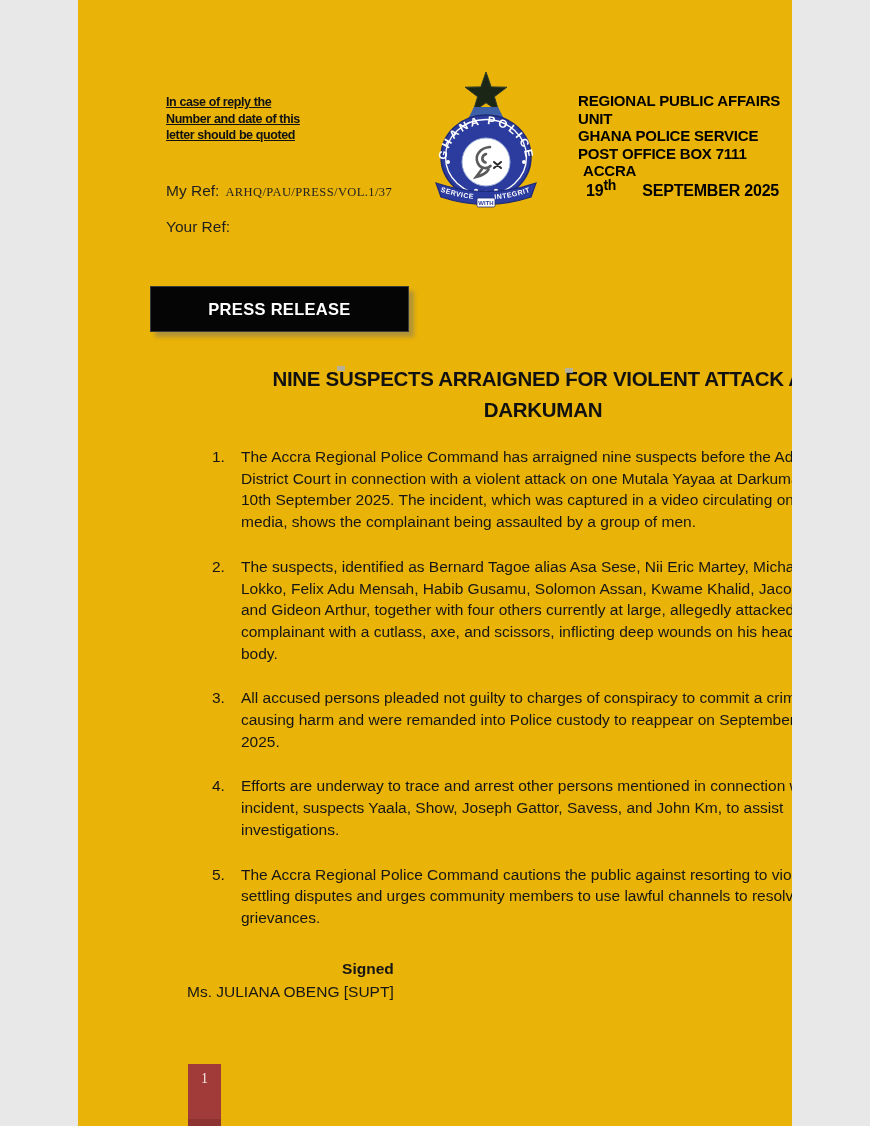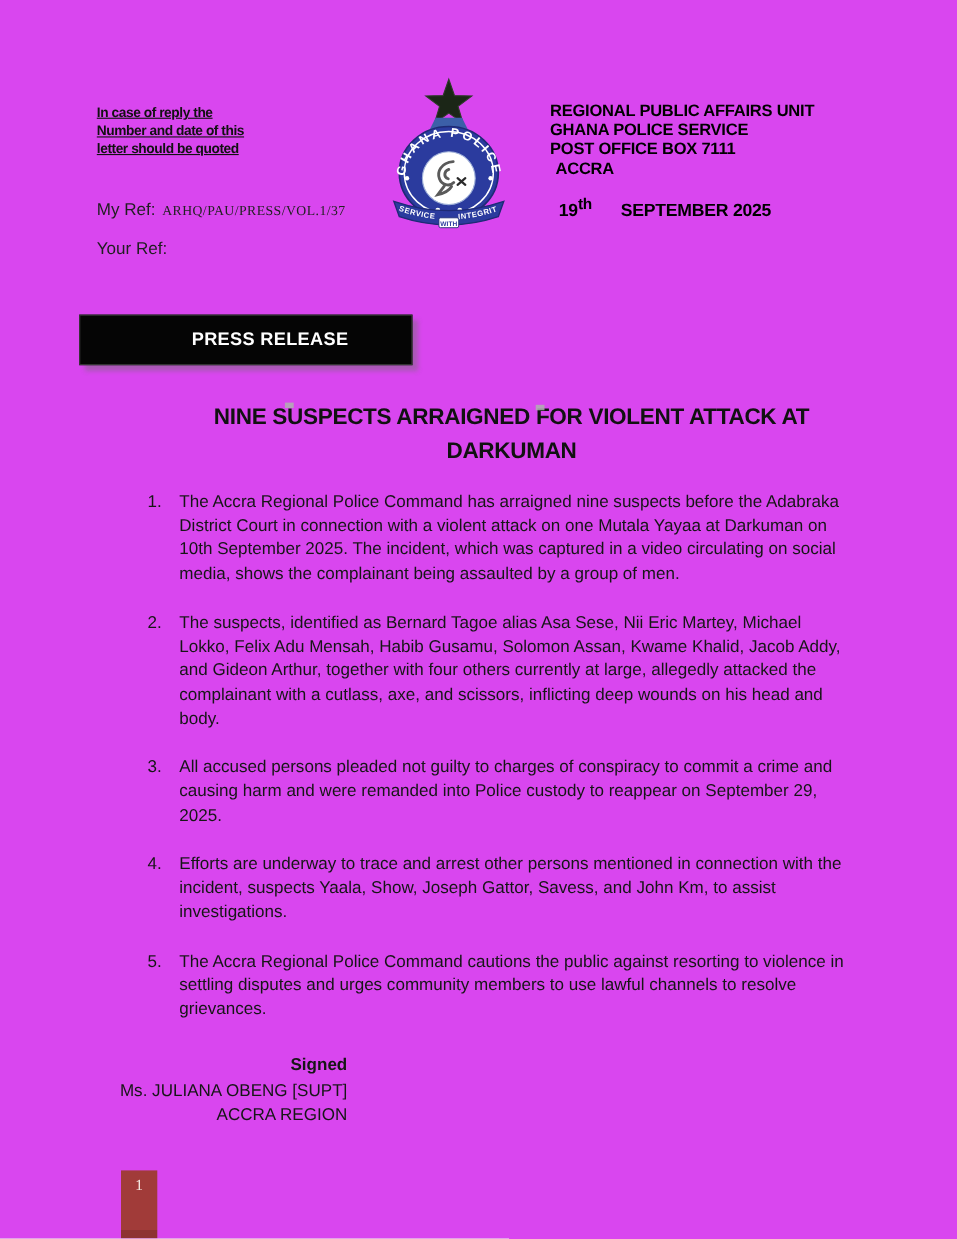--- a/index.html
+++ b/index.html
@@ -1,19 +1,19 @@
 <!DOCTYPE html>
 <html><head>
 <meta charset="utf-8">
 <style>
   html,body{margin:0;padding:0;background:#e8e8e8;}
   .page{
     position:relative;
-    width:870px;height:1126px;
-    background:#d946ef;
+    width:714px;height:1126px;
+    background:#eab308;
     margin:0 auto;
     font-family:"Liberation Sans", sans-serif;
     color:#1a1a1a;
     overflow:hidden;
   }
   
   .reply-note{
     position:absolute;left:88px;top:94px;width:140px;
     font-size:12.5px;font-weight:600;line-height:16.5px;letter-spacing:-0.4px;
     color:#111;
@@ -38,21 +38,21 @@
     font-weight:bold;font-size:16px;color:#000;letter-spacing:-0.2px;
   }
   .date-line sup{font-size:14px;}
   .date-line .date-rest{margin-left:26px;}
   
   .press-box{
     position:absolute;left:72px;top:286px;width:257px;height:44px;
     background:#050505;
     box-shadow:5px 5px 4px rgba(110,110,110,0.45);
     border:1px solid #3a3a3a;
-    display:flex;align-items:center;justify-content:center;padding-left:44px;
+    display:flex;align-items:center;justify-content:center;
   }
   .press-box span{
     color:#ffffff;font-weight:bold;font-size:16.5px;letter-spacing:0.3px;
   }
   
   .doc-title{
     position:absolute;left:135px;top:363px;width:660px;
     text-align:center;font-weight:bold;font-size:20.5px;line-height:31px;
     color:#111;letter-spacing:-0.3px;
   }
@@ -199,20 +199,19 @@
     </div>
     <div class="para">
       <span class="num">5.</span>
       <span class="txt">The Accra Regional Police Command cautions the public against resorting to violence in settling disputes and urges community members to use lawful channels to resolve grievances.</span>
     </div>
   </div>
 
   <div class="signature">
     <span class="signed">Signed</span>
     <span>Ms. JULIANA OBENG [SUPT]</span>
-    <span>ACCRA REGION</span>
   </div>
 
   <div class="page-num-box">
     <span>1</span>
   </div>
 
 </div>
 
 </body></html>

